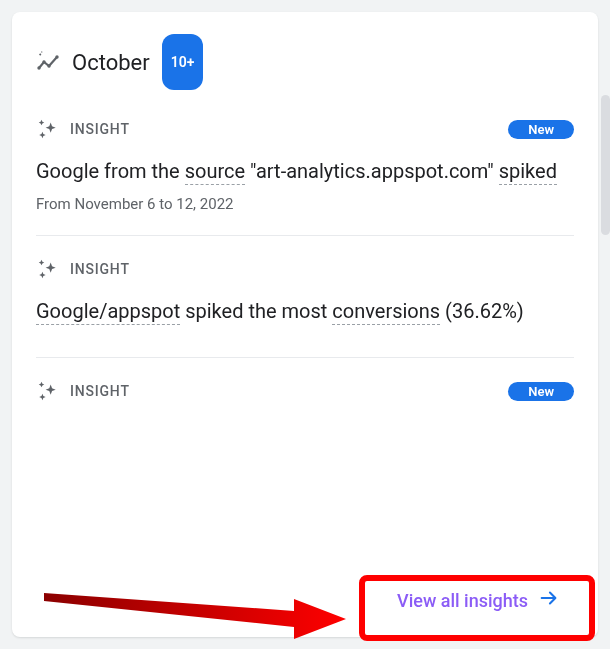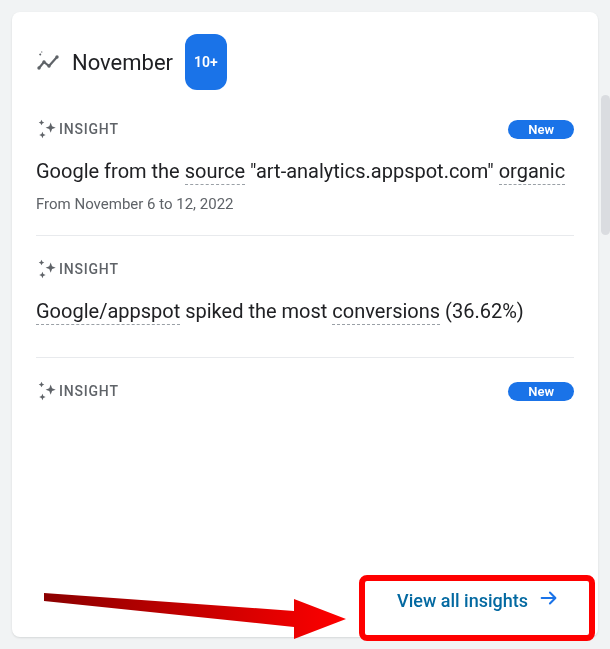--- a/index.html
+++ b/index.html
@@ -50,21 +50,21 @@
   .insight-block.last { border-bottom: none; margin-bottom: 0; }
   .insight-head {
     display: flex;
     align-items: center;
     justify-content: space-between;
     margin-bottom: 18px;
   }
   .insight-head-left {
     display: flex;
     align-items: center;
-    gap: 1px;
+    gap: 12px;
     justify-content: center;
   }
   .sparkle-icon { color: #5f6368; display:flex; }
   .insight-label {
     font-size: 14px;
     letter-spacing: 0.8px;
     color: #5f6368;
     font-weight: 500;
   }
   .new-badge {
@@ -95,21 +95,21 @@
     bottom: 14px;
     right: 24px;
     left: 24px;
     display: flex;
     justify-content: flex-end;
   }
   .view-all {
     display: inline-flex;
     align-items: center;
     gap: 10px;
-    color: #0369a1;
+    color: #8b5cf6;
     font-size: 18px;
     font-weight: 500;
     cursor: pointer;
     padding: 10px 14px;
     background: #fff;
   }
   .highlight-box {
     position: absolute;
     border: 6px solid #ff0000;
     border-radius: 8px;
@@ -145,40 +145,40 @@
       <svg width="24" height="24" viewBox="0 0 24 24" fill="none">
         <path d="M3 4.5 L4.2 3.3 L5.4 4.5 L4.2 5.7 Z" fill="#5f6368"></path>
         <path d="M5 2 L5.8 1.2 L6.6 2 L5.8 2.8 Z" fill="#5f6368"></path>
         <polyline points="3,18 8,12 13,16 21,7" stroke="#5f6368" stroke-width="2.2" fill="none"></polyline>
         <circle cx="3" cy="18" r="1.7" fill="#5f6368"></circle>
         <circle cx="8" cy="12" r="1.7" fill="#5f6368"></circle>
         <circle cx="13" cy="16" r="1.7" fill="#5f6368"></circle>
         <circle cx="21" cy="7" r="1.7" fill="#5f6368"></circle>
       </svg>
     </span>
-    <span class="header-title">November</span>
+    <span class="header-title">October</span>
     <span class="count-badge">10+</span>
   </div>
 
   <div class="insight-block">
     <div class="insight-head">
       <div class="insight-head-left">
         <span class="sparkle-icon">
           <svg width="22" height="22" viewBox="0 0 24 24">
             <path d="M6 2 L7 4 L9 5 L7 6 L6 8 L5 6 L3 5 L5 4 Z" fill="#5f6368"></path>
             <path d="M16 5 L17.5 9 L21.5 10.5 L17.5 12 L16 16 L14.5 12 L10.5 10.5 L14.5 9 Z" fill="#5f6368"></path>
             <path d="M7 15 L8 17.5 L10.5 18.5 L8 19.5 L7 22 L6 19.5 L3.5 18.5 L6 17.5 Z" fill="#5f6368"></path>
           </svg>
         </span>
         <span class="insight-label">INSIGHT</span>
       </div>
       <span class="new-badge">New</span>
     </div>
     <div class="insight-title">
-      <span>Google from the </span><span class="dotted">source</span><span> "art-analytics.appspot.com" </span><span class="dotted">organic</span>
+      <span>Google from the </span><span class="dotted">source</span><span> "art-analytics.appspot.com" </span><span class="dotted">spiked</span>
     </div>
     <div class="insight-date">From November 6 to 12, 2022</div>
   </div>
 
   <div class="insight-block">
     <div class="insight-head">
       <div class="insight-head-left">
         <span class="sparkle-icon">
           <svg width="22" height="22" viewBox="0 0 24 24">
             <path d="M6 2 L7 4 L9 5 L7 6 L6 8 L5 6 L3 5 L5 4 Z" fill="#5f6368"></path>

